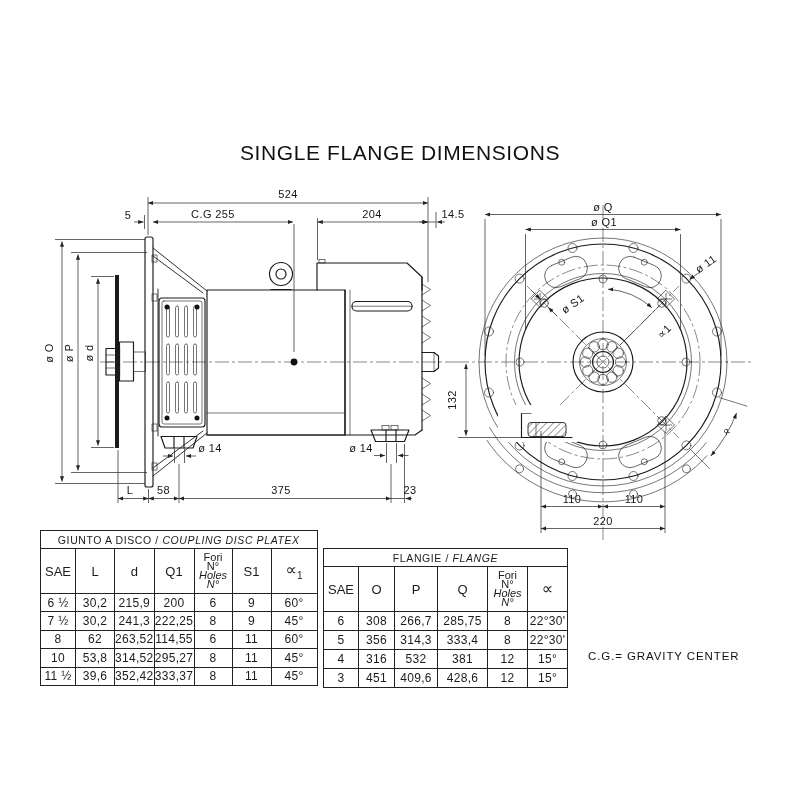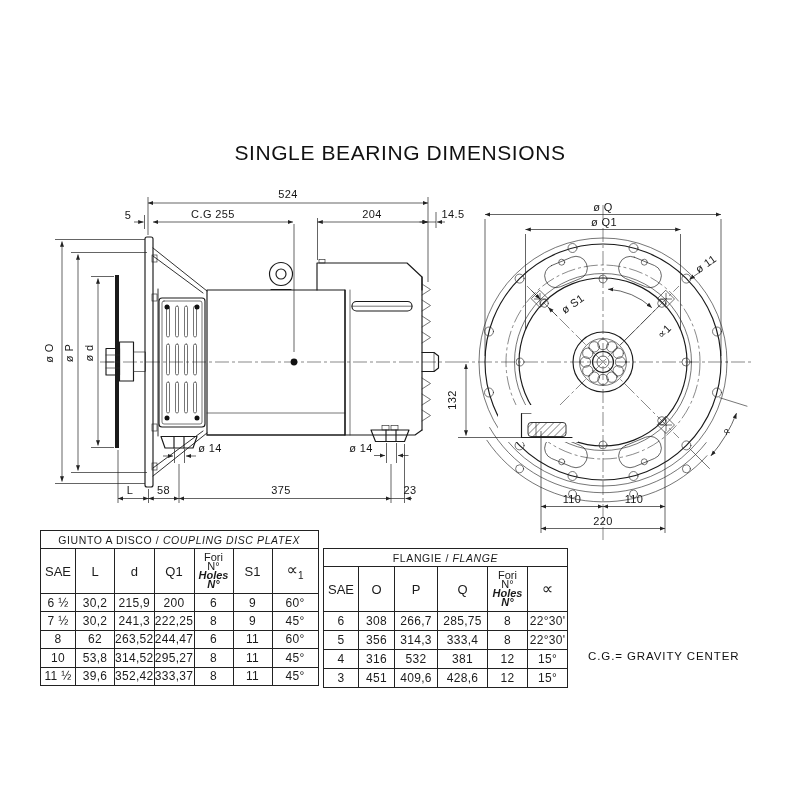--- a/index.html
+++ b/index.html
@@ -20,38 +20,38 @@
   
   .tblwrap{position:absolute;}
   table{border-collapse:collapse;table-layout:fixed;background:#fff;}
   table,th,td{border:1px solid #222;}
   table{border-width:1.6px;}
   .ttl th{font-size:10.5px;font-weight:normal;letter-spacing:.6px;height:17px;padding:0;}
   .ttl em{font-style:italic;}
   .hdr th{font-weight:normal;padding:4px;}
   .hdr .big{font-size:13px;}
   .hdr .two{display:flex;flex-direction:column;line-height:9px;font-size:11px;}
-  .hdr .two em{font-style:italic;font-weight:bold;}
+  .hdr .two em{font-style:italic;}
   .hdr .alpha{font-size:16px;line-height:14px;}
   .hdr sub{font-size:10px;}
   td{font-size:12px;text-align:center;padding:0;letter-spacing:.3px;}
   .coupling{left:40px;top:530px;}
   .coupling .hdr th{height:28px;}
   .coupling td{height:17.4px;}
   .flange{left:323px;top:548px;}
   .flange .hdr th{height:27px;}
   .flange td{height:18px;}
   .note{position:absolute;left:588px;top:650px;font-size:11.5px;letter-spacing:.9px;color:#111;}
 </style>
 </head>
 <body>
 
 <div class="page">
 
-  <h1 class="title">SINGLE BEARING DIMENSIONS</h1>
+  <h1 class="title">SINGLE FLANGE DIMENSIONS</h1>
 
   <svg width="800" height="800" viewBox="0 0 800 800">
     <defs>
       <marker id="ar" viewBox="0 0 10 10" refX="9.5" refY="5" markerWidth="8" markerHeight="8" orient="auto-start-reverse">
         <path d="M0 1.4 L9.8 5 L0 8.6 Z" fill="#222"></path>
       </marker>
       <pattern id="hatch" width="5" height="5" patternUnits="userSpaceOnUse" patternTransform="rotate(45)">
         <line x1="0" y1="0" x2="0" y2="5" stroke="#333" stroke-width="1"></line>
       </pattern>
     </defs>
@@ -402,21 +402,21 @@
             <td>241,3</td>
             <td>222,25</td>
             <td>8</td>
             <td>9</td>
             <td>45°</td>
           </tr>
           <tr>
             <td>8</td>
             <td>62</td>
             <td>263,52</td>
-            <td>244,47</td>
+            <td>114,55</td>
             <td>6</td>
             <td>11</td>
             <td>60°</td>
           </tr>
           <tr>
             <td>10</td>
             <td>53,8</td>
             <td>314,52</td>
             <td>295,27</td>
             <td>8</td>

